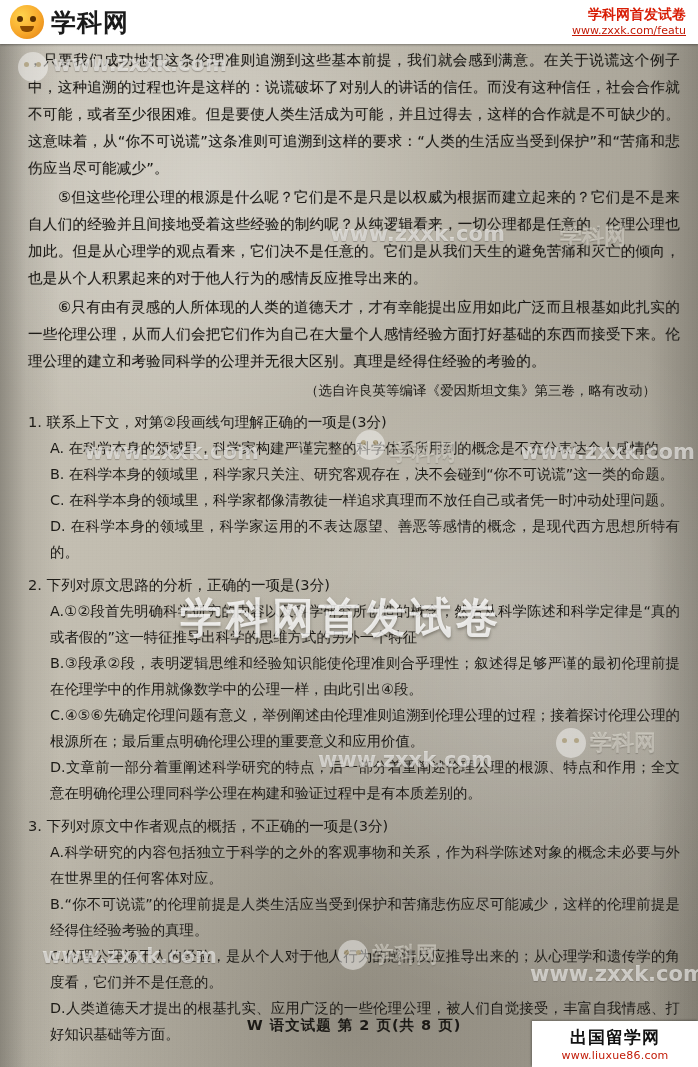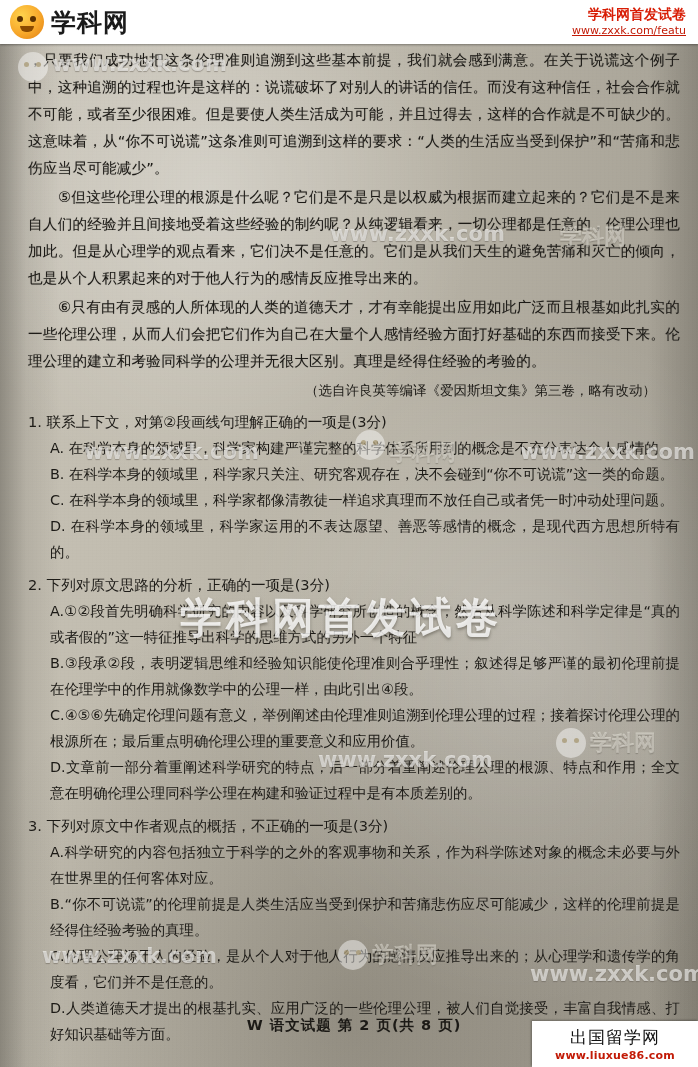--- a/index.html
+++ b/index.html
@@ -115,30 +115,29 @@
     right: 0; bottom: 0;
     width: 166px;
     height: 46px;
     background: #ffffff;
     text-align: center;
     z-index: 6;
     box-shadow: -1px -1px 2px rgba(0,0,0,0.3);
   }
   .bottom-banner .bb1 {
     font-size: 17px;
-    font-weight: normal;
+    font-weight: bold;
     color: #111;
     padding-top: 5px;
     letter-spacing: 1px;
   }
   .bottom-banner .bb2 {
     font-size: 11px;
     color: #c21a06;
     letter-spacing: 0.2px;
-    font-weight: bold;
   }
 
   
   .doc {
     position: absolute;
     top: 46px;
     left: 28px;
     right: 18px;
     bottom: 28px;
     color: #1c1a16;

